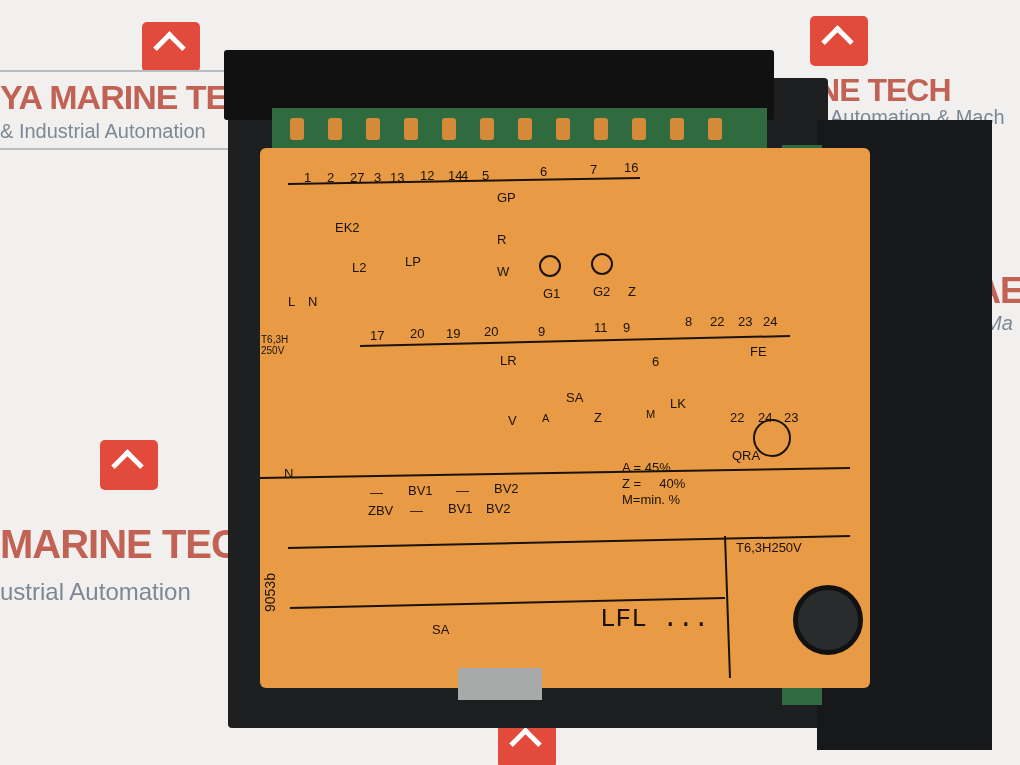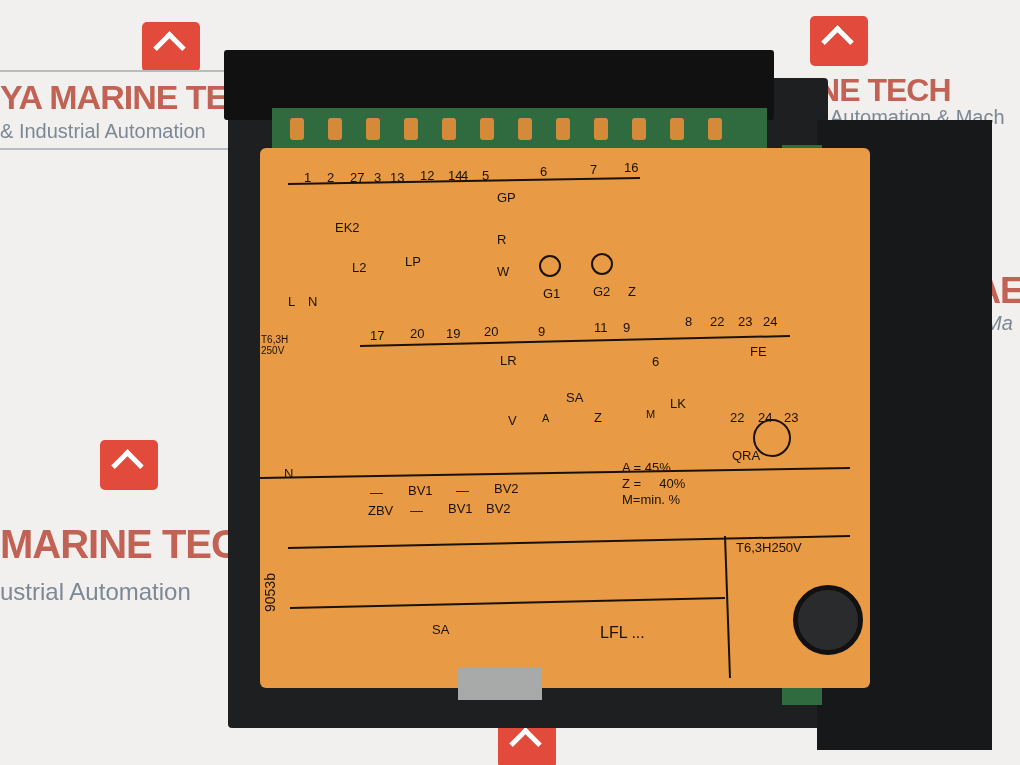--- a/index.html
+++ b/index.html
@@ -142,17 +142,17 @@
   <div class="t" style="left:234px;top:333px">BV2</div>
   <div class="t" style="left:108px;top:355px">ZBV</div>
   <div class="t" style="left:150px;top:355px">—</div>
   <div class="t" style="left:188px;top:353px">BV1</div>
   <div class="t" style="left:226px;top:353px">BV2</div>
   <div class="t" style="left:362px;top:312px;white-space:pre">A = 45%</div>
   <div class="t" style="left:362px;top:328px;white-space:pre">Z =     40%</div>
   <div class="t" style="left:362px;top:344px;white-space:pre">M=min. %</div>
   <div class="t" style="left:476px;top:392px">T6,3H250V</div>
   <div class="t" style="left:172px;top:474px">SA</div>
-  <div class="t" style="left:340px;top:476px;font-size:16px;">LFL ...</div>
+  <div class="t" style="left:340px;top:456px;font-size:26px;font-family:Liberation Mono, monospace;">LFL ...</div>
 </div>
 <div class="code">9053b</div>
 <div class="bottom-tab"></div>
 <div class="knob"></div>
 
 </body></html>

